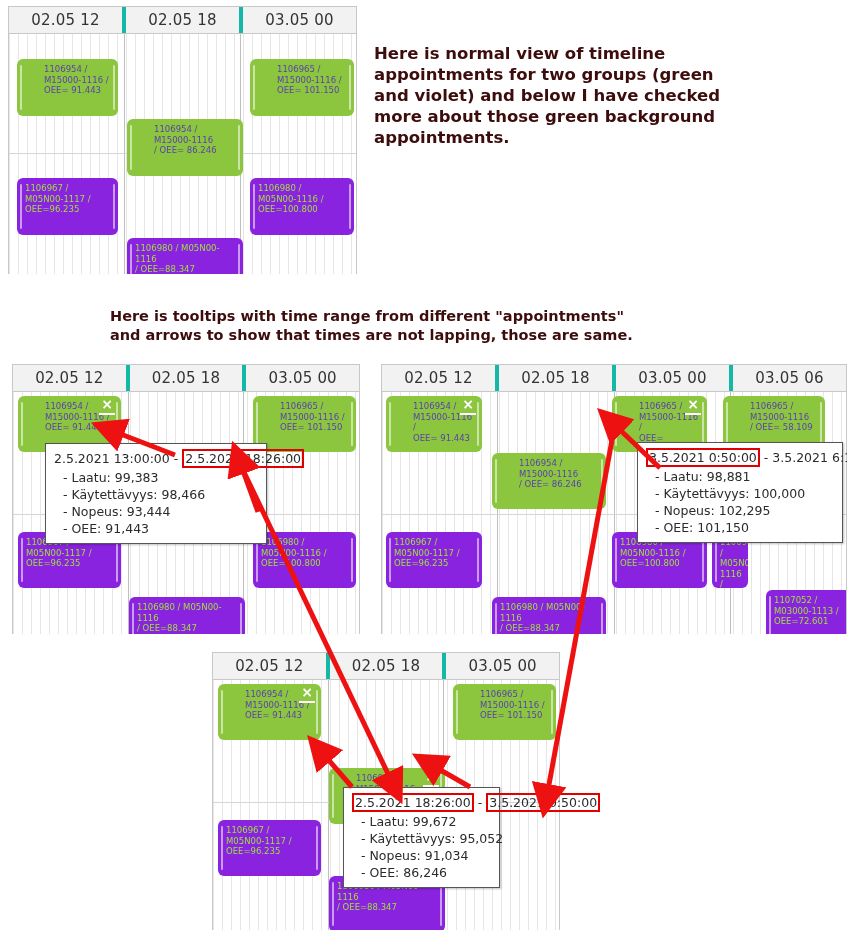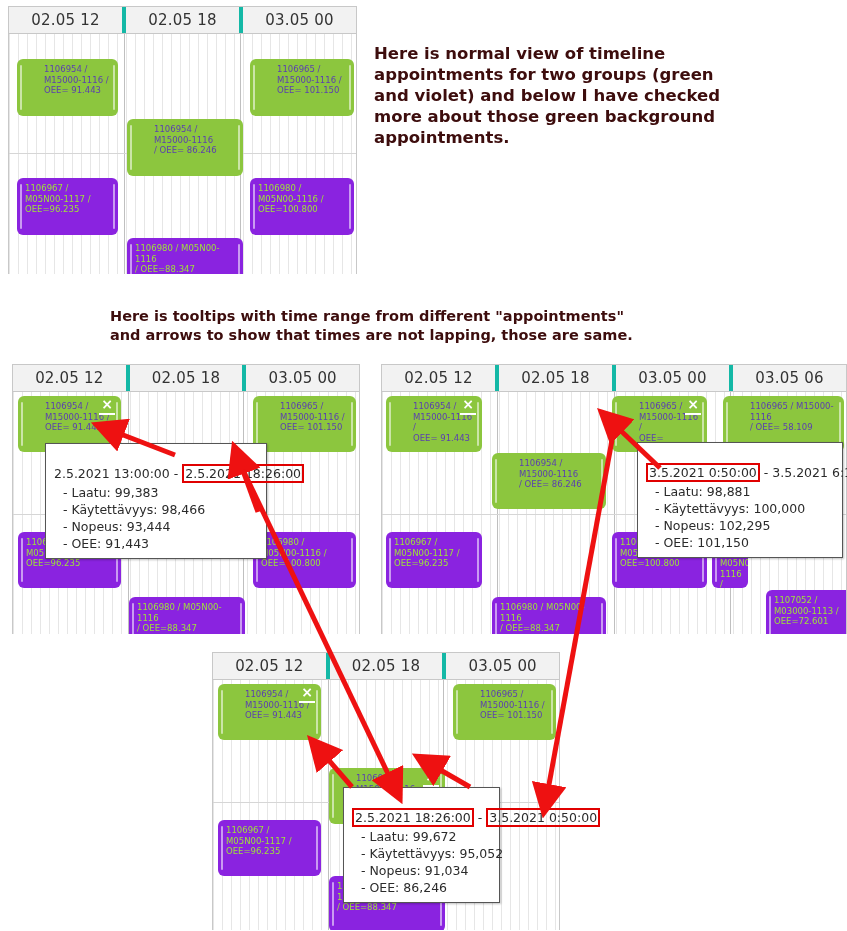--- a/index.html
+++ b/index.html
@@ -47,21 +47,21 @@
     position:absolute;top:2px;right:6px;width:16px;height:15px;
     color:#ffffff;font-size:14px;font-weight:bold;line-height:13px;text-align:center;
     border-bottom:2px solid #ffffff;cursor:pointer;
   }
 
   
   .tooltip{
     position:absolute;background:#ffffff;border:1px solid #555555;
     box-shadow:1px 1px 2px rgba(0,0,0,.25);
     font-size:12.5px;color:#2b2b2b;line-height:17px;
-    padding:20px 8px 6px 8px;box-sizing:border-box;z-index:40;white-space:nowrap;
+    padding:5px 8px 6px 8px;box-sizing:border-box;z-index:40;white-space:nowrap;
   }
   .tooltip .range{margin-bottom:1px;}
   .tooltip .hl{border:2px solid #e00000;padding:0 1px;display:inline-block;line-height:15px;}
   .tooltip .metric{padding-left:9px;}
 
   
   .note{
     position:absolute;color:#3d0d0d;font-weight:bold;line-height:21px;white-space:pre-line;
   }
   .note.big{font-size:16.5px;}
@@ -239,21 +239,21 @@
 / OEE= 86.246</span>
     </div>
     <div class="appt green" style="left:230px;top:4px;width:95px;height:56px;">
       <span class="bar"></span>
       <span class="bar right"></span>
       <span class="txt">1106965 /
 M15000-1116 /
 OEE= 101.150</span>
       <span class="close">×</span>
     </div>
-    <div class="appt green" style="left:341px;top:4px;width:121px;height:56px;">
+    <div class="appt green" style="left:341px;top:4px;width:102px;height:56px;">
       <span class="bar"></span>
       <span class="bar right"></span>
       <span class="txt">1106965 / M15000-1116
 / OEE= 58.109</span>
     </div>
 
     <div class="appt violet" style="left:4px;top:140px;width:96px;height:56px;">
       <span class="bar"></span>
       <span class="bar right"></span>
       <span class="txt">1106967 /

